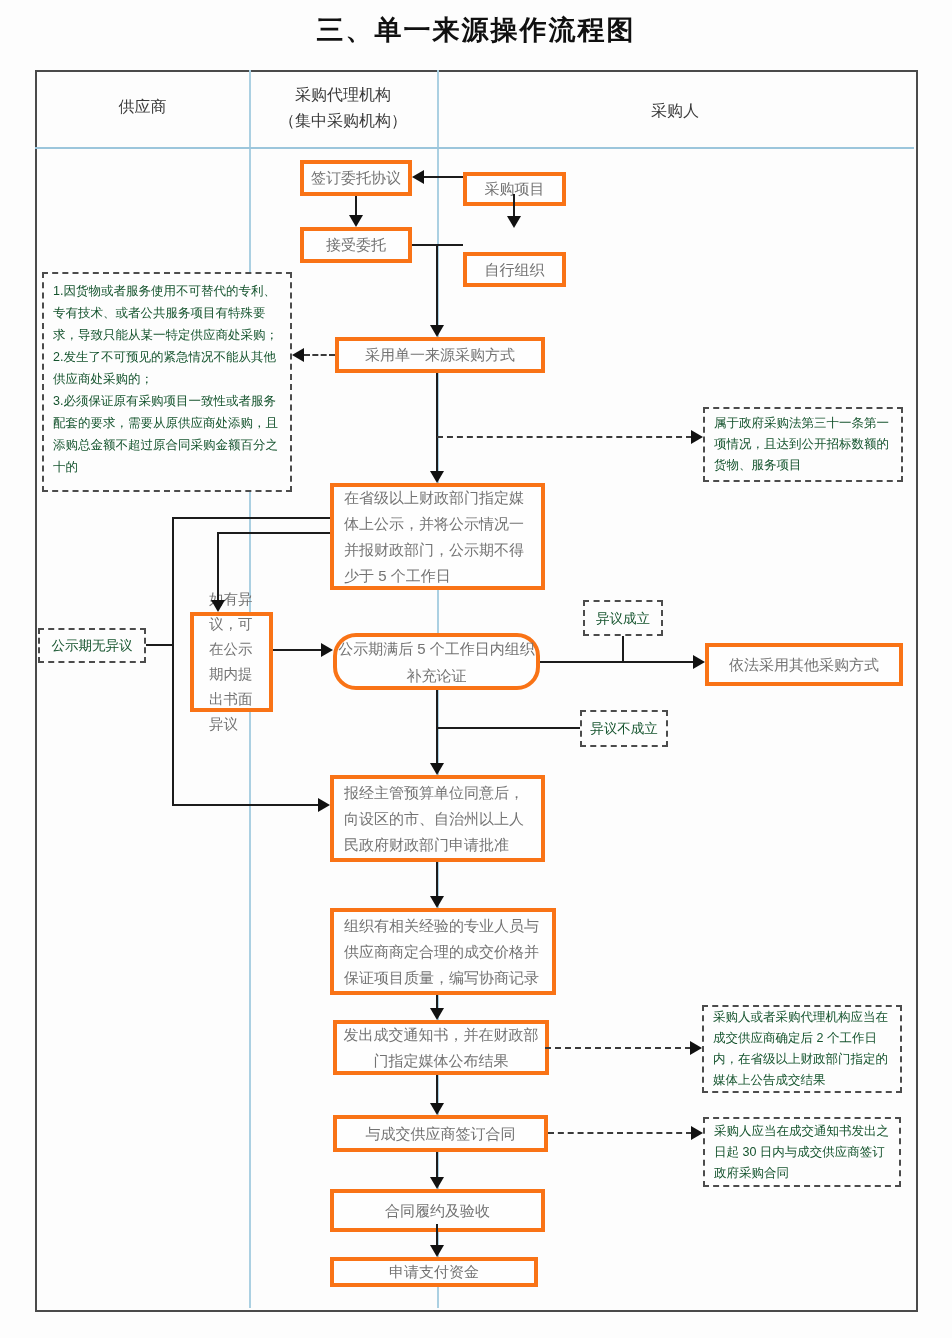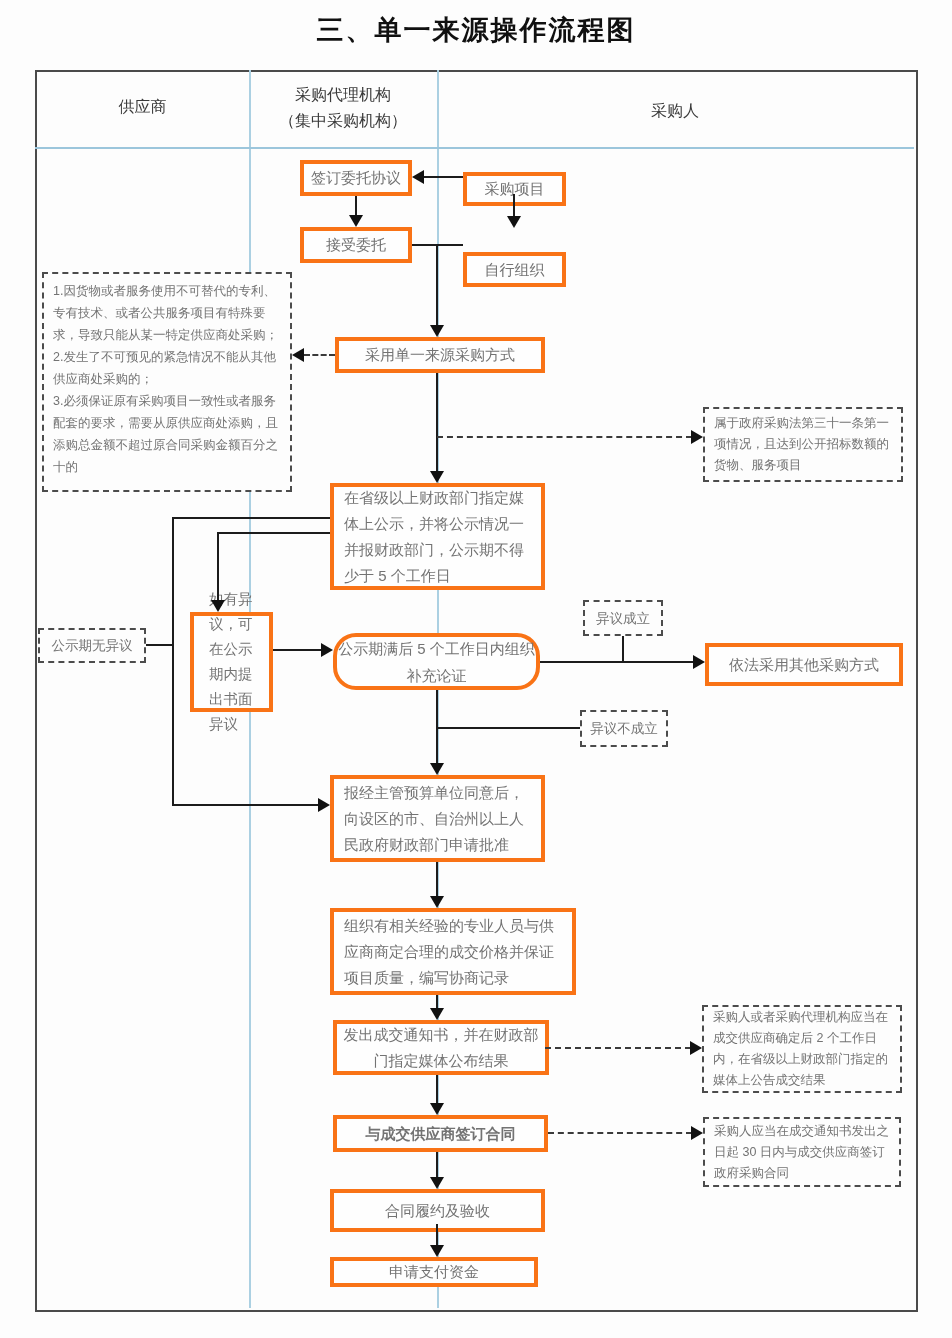--- a/index.html
+++ b/index.html
@@ -31,21 +31,21 @@
   }
   .box{
     position:absolute;border:4px solid #f97316;background:#fefefe;
     display:flex;align-items:center;justify-content:center;
     font-size:15px;color:#737373;text-align:center;line-height:26px;
     box-sizing:border-box;
   }
   .box.left{justify-content:flex-start;text-align:left;padding:4px 10px;}
   .dbox{
     position:absolute;border:2px dashed #4c4c4c;background:#fdfdfd;
-    box-sizing:border-box;font-size:12.5px;color:#737373;line-height:21px;
+    box-sizing:border-box;font-size:12.5px;color:#14532d;line-height:21px;
     display:flex;align-items:center;justify-content:center;text-align:left;
     padding:6px 9px;
   }
   .dbox.small{justify-content:center;text-align:center;font-size:13.5px;padding:2px;}
   .dbox.topalign{align-items:flex-start;flex-direction:column;justify-content:flex-start;}
   .note-item{line-height:22px;font-size:12.5px;}
   .hl{position:absolute;height:2px;background:#1c1c1c;}
   .vl{position:absolute;width:2px;background:#1c1c1c;}
   .dh{position:absolute;height:0;border-top:2px dashed #3a3a3a;}
   .ar{position:absolute;width:0;height:0;}
@@ -73,23 +73,23 @@
   <div class="box" style="left:300px;top:160px;width:112px;height:36px;">签订委托协议</div>
   <div class="box" style="left:463px;top:172px;width:103px;height:34px;">采购项目</div>
   <div class="box" style="left:300px;top:227px;width:112px;height:36px;">接受委托</div>
   <div class="box" style="left:463px;top:228px;width:103px;height:35px;margin-top:24px;">自行组织</div>
   <div class="box" style="left:335px;top:337px;width:210px;height:36px;">采用单一来源采购方式</div>
   <div class="box left" style="left:330px;top:483px;width:215px;height:107px;">在省级以上财政部门指定媒体上公示，并将公示情况一并报财政部门，公示期不得少于 5 个工作日</div>
   <div class="box left" style="left:190px;top:612px;width:83px;height:100px;line-height:25px;font-size:14.5px;padding:4px 15px;">如有异议，可在公示期内提出书面异议</div>
   <div class="box" style="left:333px;top:633px;width:207px;height:57px;line-height:27px;border-radius:23px;">公示期满后 5 个工作日内组织补充论证</div>
   <div class="box" style="left:705px;top:643px;width:198px;height:43px;">依法采用其他采购方式</div>
   <div class="box left" style="left:330px;top:775px;width:215px;height:87px;">报经主管预算单位同意后，向设区的市、自治州以上人民政府财政部门申请批准</div>
-  <div class="box left" style="left:330px;top:908px;width:246px;height:87px;">组织有相关经验的专业人员与供应商商定合理的成交价格并保证项目质量，编写协商记录</div>
+  <div class="box left" style="left:330px;top:908px;width:226px;height:87px;">组织有相关经验的专业人员与供应商商定合理的成交价格并保证项目质量，编写协商记录</div>
   <div class="box" style="left:333px;top:1020px;width:216px;height:55px;">发出成交通知书，并在财政部门指定媒体公布结果</div>
-  <div class="box" style="left:333px;top:1115px;width:215px;height:37px;font-weight:bold;">与成交供应商签订合同</div>
+  <div class="box" style="left:333px;top:1115px;width:215px;height:37px;">与成交供应商签订合同</div>
   <div class="box" style="left:330px;top:1189px;width:215px;height:43px;">合同履约及验收</div>
   <div class="box" style="left:330px;top:1257px;width:208px;height:30px;">申请支付资金</div>
 
   <div class="dbox topalign" style="left:42px;top:272px;width:250px;height:220px;">
     <div class="note-item">1.因货物或者服务使用不可替代的专利、专有技术、或者公共服务项目有特殊要求，导致只能从某一特定供应商处采购；</div>
     <div class="note-item">2.发生了不可预见的紧急情况不能从其他供应商处采购的；</div>
     <div class="note-item">3.必须保证原有采购项目一致性或者服务配套的要求，需要从原供应商处添购，且添购总金额不超过原合同采购金额百分之十的</div>
   </div>
   <div class="dbox" style="left:703px;top:407px;width:200px;height:75px;">属于政府采购法第三十一条第一项情况，且达到公开招标数额的货物、服务项目</div>
   <div class="dbox small" style="left:38px;top:628px;width:108px;height:35px;">公示期无异议</div>

